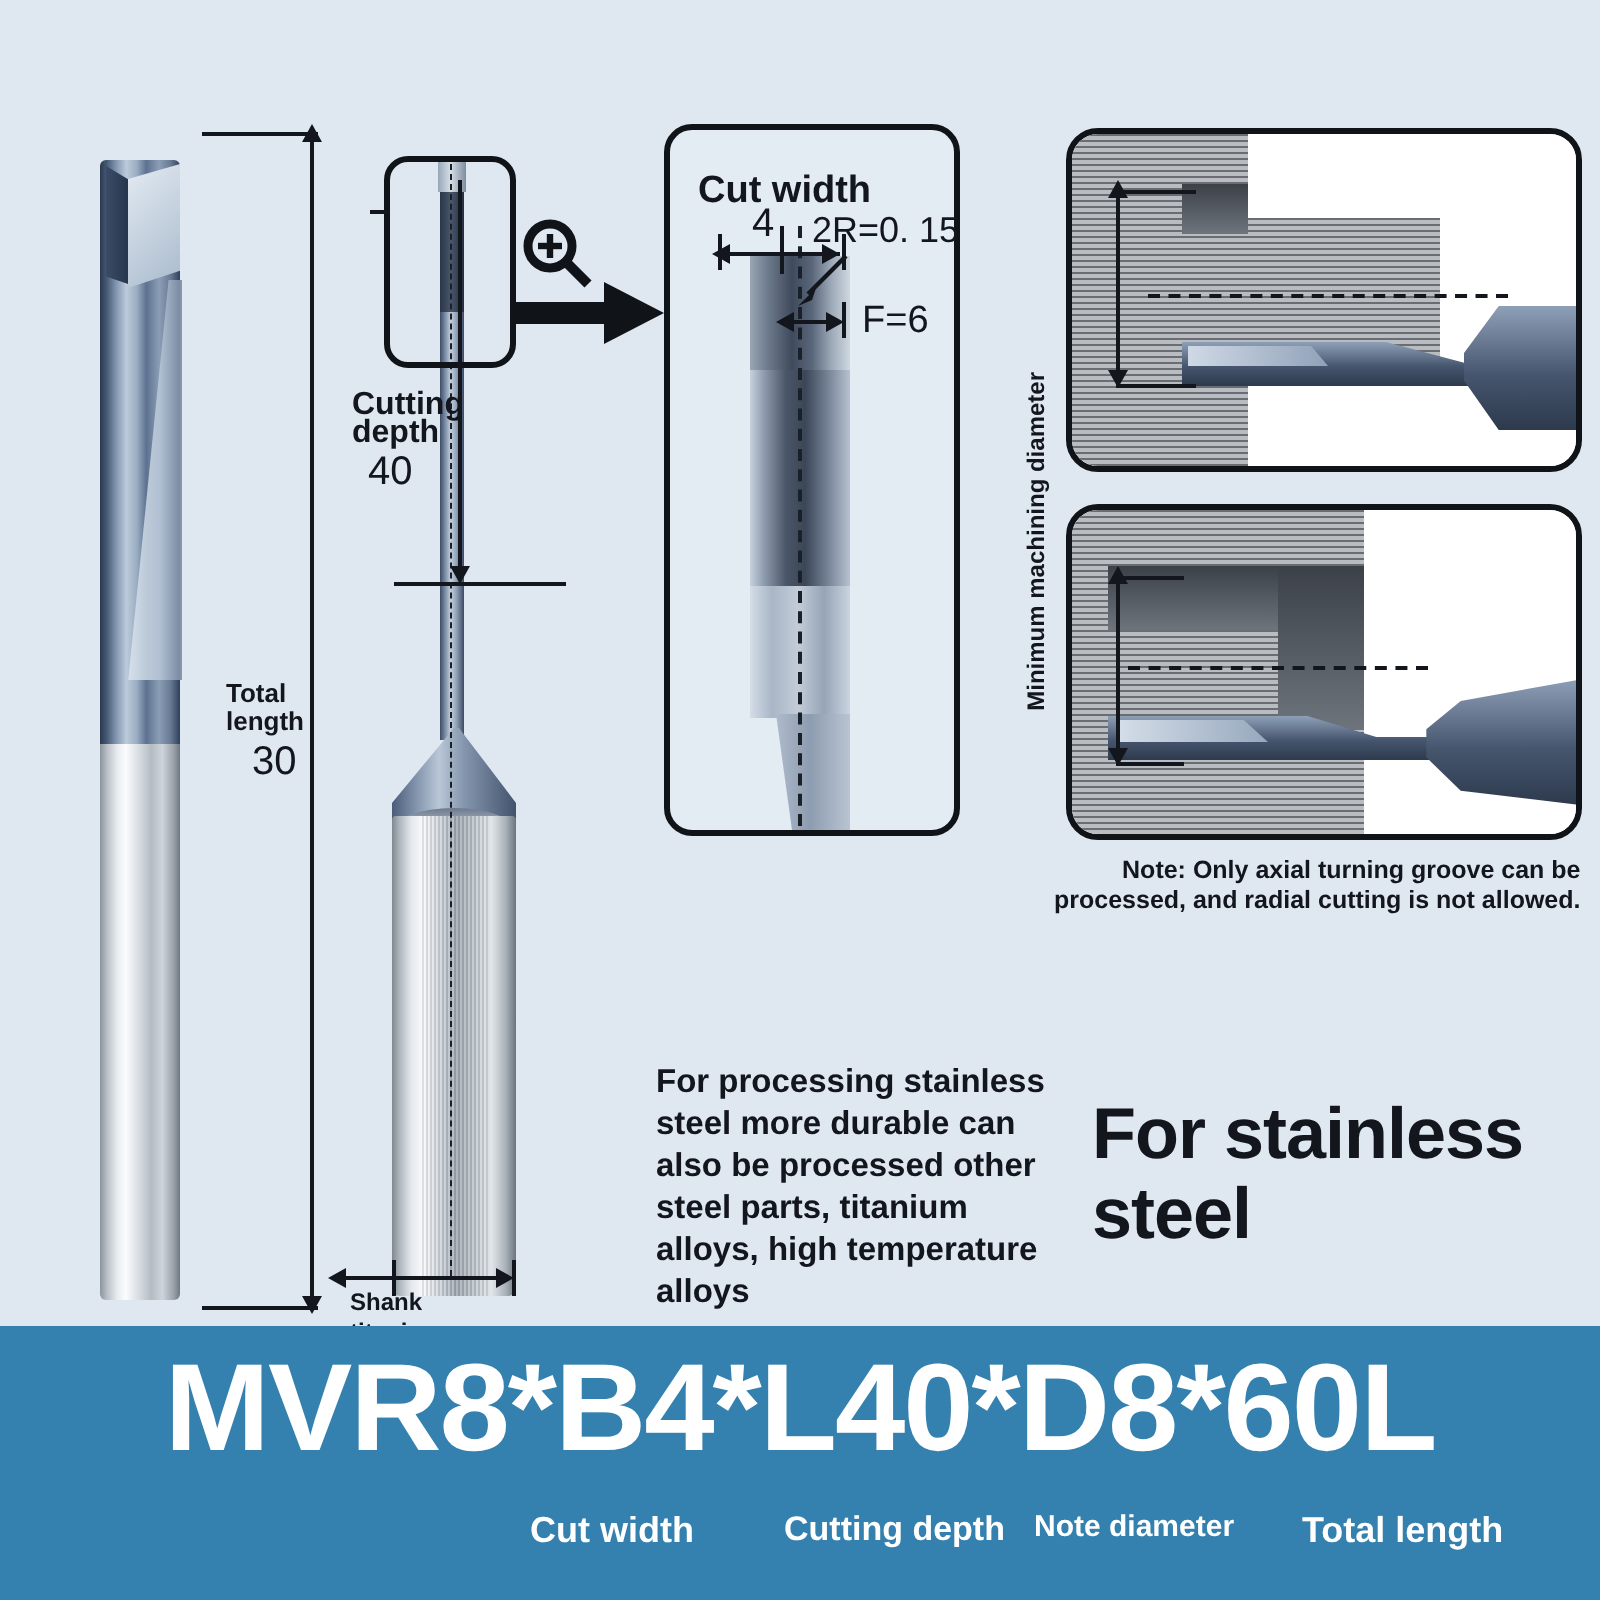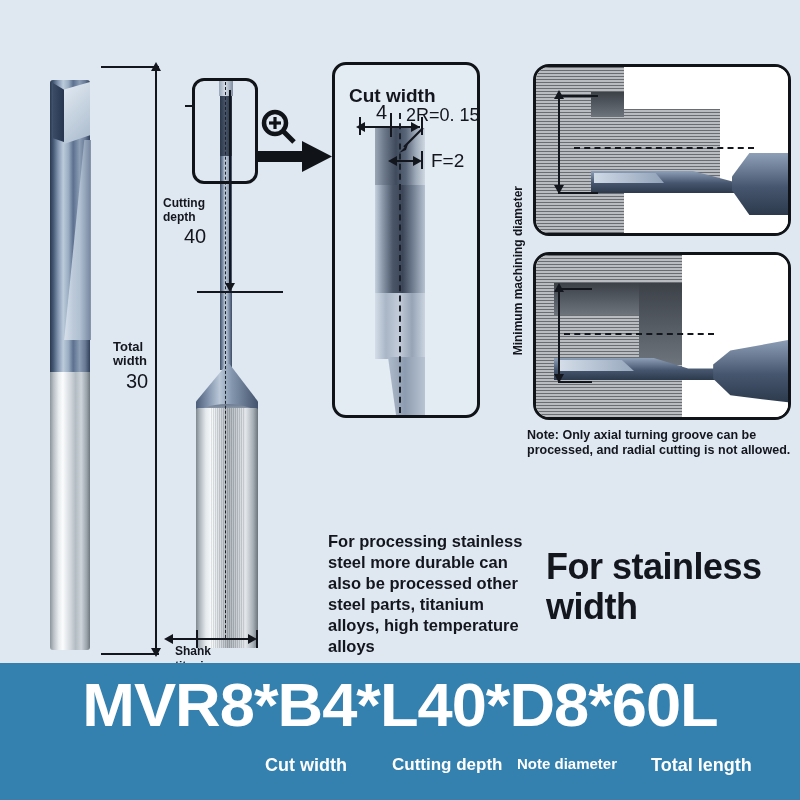--- a/index.html
+++ b/index.html
@@ -201,41 +201,41 @@
     <div class="tipface"></div>
     <div class="helix"></div>
   </div>
 
   <div class="abs dimline vline" style="left:155px;top:66px;height:588px;"></div>
   <div class="abs arrU" style="left:151px;top:62px;"></div>
   <div class="abs arrD" style="left:151px;top:648px;"></div>
   <div class="abs tick" style="left:101px;top:66px;width:58px;"></div>
   <div class="abs tick" style="left:101px;top:653px;width:58px;"></div>
   <div class="abs txt" style="left:113px;top:340px;font-size:13px;line-height:14px;">Total
-width</div>
+length</div>
   <div class="abs txt thin" style="left:126px;top:370px;font-size:20px;">30</div>
 
   <div class="abs" id="toolB">
     <div class="neck"></div>
     <div class="neckband"></div>
     <div class="neckdark"></div>
     <div class="cone"></div>
     <div class="bshanktop"></div>
     <div class="bshank"></div>
     <div class="bshankgrain"></div>
     <div class="centerline" style="left:29px;top:4px;height:556px;border-left-width:1.5px;"></div>
   </div>
 
   <div class="abs" id="detailbox"></div>
   <div class="abs dimline hline" style="left:185px;top:105px;width:10px;"></div>
 
   <div class="abs dimline vline" style="left:229px;top:90px;height:200px;"></div>
   <div class="abs arrD" style="left:225px;top:283px;"></div>
   <div class="abs tick" style="left:197px;top:291px;width:86px;"></div>
-  <div class="abs txt" style="left:163px;top:196px;font-size:12px;line-height:14px;">Cutting
+  <div class="abs txt" style="left:176px;top:196px;font-size:16px;line-height:14px;">Cutting
 depth</div>
   <div class="abs txt thin" style="left:184px;top:225px;font-size:20px;text-align:center;">40</div>
 
   <div class="abs dimline hline" style="left:168px;top:638px;width:86px;"></div>
   <div class="abs arrL" style="left:164px;top:634px;"></div>
   <div class="abs arrR" style="left:248px;top:634px;"></div>
   <div class="abs dimline vline" style="left:196px;top:630px;height:18px;"></div>
   <div class="abs dimline vline" style="left:256px;top:630px;height:18px;"></div>
   <div class="abs txt" style="left:175px;top:644px;font-size:12px;line-height:15px;">Shank
 titanium =</div>
@@ -270,21 +270,21 @@
     <div class="abs dimline vline" style="left:24px;top:52px;height:18px;"></div>
     <div class="abs dimline vline" style="left:86px;top:52px;height:18px;"></div>
     <div class="abs dimline vline" style="left:55px;top:48px;height:24px;"></div>
 
     <div class="abs txt thin" style="left:71px;top:40px;font-size:18px;">2R=0. 15</div>
     <svg class="abs" style="left:60px;top:60px;" width="32" height="30" viewBox="0 0 32 30">
       <line x1="28" y1="3" x2="9" y2="22" stroke="#14161e" stroke-width="2.2"></line>
       <polygon points="4,28 13,19 11,25" fill="#14161e"></polygon>
     </svg>
 
-    <div class="abs txt thin" style="left:96px;top:85px;font-size:19px;">F=2</div>
+    <div class="abs txt thin" style="left:96px;top:85px;font-size:19px;">F=6</div>
     <div class="abs dimline hline" style="left:55px;top:95px;width:30px;"></div>
     <div class="abs arrL" style="left:53px;top:91px;"></div>
     <div class="abs arrR" style="left:78px;top:91px;"></div>
     <div class="abs dimline vline" style="left:86px;top:86px;height:18px;"></div>
   </div>
 
   <div class="abs xsec" id="xsec1">
     <div class="abs hatch" style="left:0px;top:0px;width:88px;height:166px;"></div>
     <div class="abs hatch" style="left:88px;top:42px;width:96px;height:82px;"></div>
     <div class="abs darkfill" style="left:55px;top:25px;width:33px;height:25px;"></div>
@@ -323,32 +323,32 @@
                 background:linear-gradient(to right,#d5dee9,#97a8bd);
                 clip-path:polygon(0 0,84% 0,100% 100%,0 100%);"></div>
 
     <div class="abs dimline vline" style="left:22px;top:34px;height:92px;"></div>
     <div class="abs arrU" style="left:18px;top:28px;"></div>
     <div class="abs arrD" style="left:18px;top:119px;"></div>
     <div class="abs tick" style="left:22px;top:33px;width:34px;"></div>
     <div class="abs tick" style="left:22px;top:126px;width:34px;"></div>
   </div>
 
-  <div class="abs txt" style="left:527px;top:428px;font-size:12.5px;line-height:15px;">Note: Only axial turning groove can be
+  <div class="abs txt" style="left:527px;top:428px;font-size:12.5px;line-height:15px;text-align:right;">Note: Only axial turning groove can be
 processed, and radial cutting is not allowed.</div>
 
   <div class="abs txt" style="left:328px;top:531px;font-size:16.5px;line-height:21px;">For processing stainless
 steel more durable can
 also be processed other
 steel parts, titanium
 alloys, high temperature
 alloys</div>
 
   <div class="abs txt" style="left:546px;top:547px;font-size:36px;line-height:40px;letter-spacing:-0.5px;">For stainless
-width</div>
+steel</div>
 
   <div class="abs" id="banner">
     <div id="product-code">MVR8*B4*L40*D8*60L</div>
     <div class="blabel" id="bl-cut">Cut width</div>
     <div class="blabel" id="bl-depth">Cutting depth</div>
     <div class="blabel" id="bl-shank">Note diameter</div>
     <div class="blabel" id="bl-total">Total length</div>
   </div>
 
 </div>

